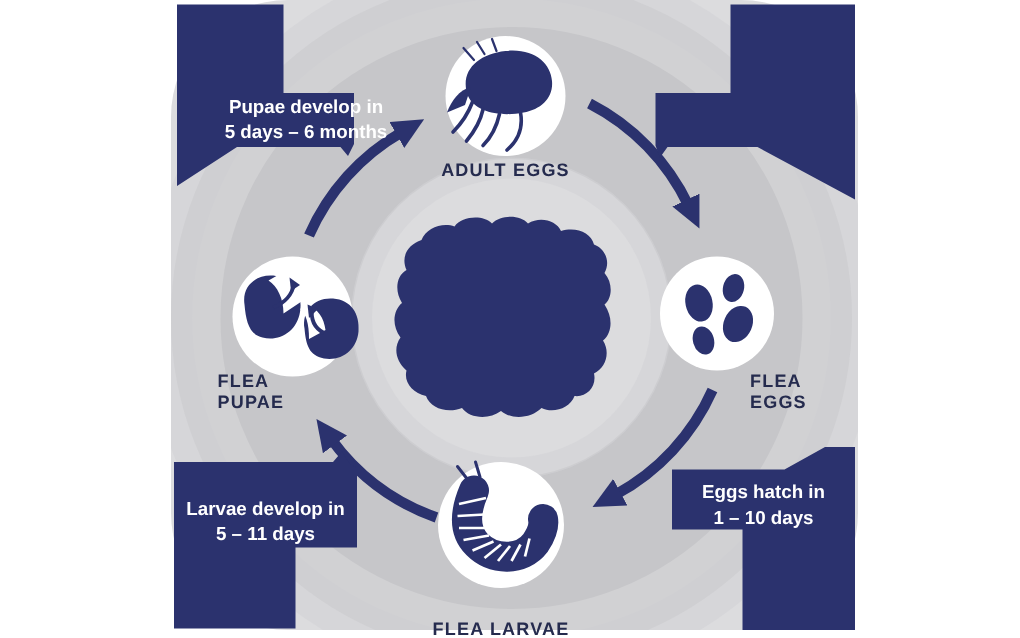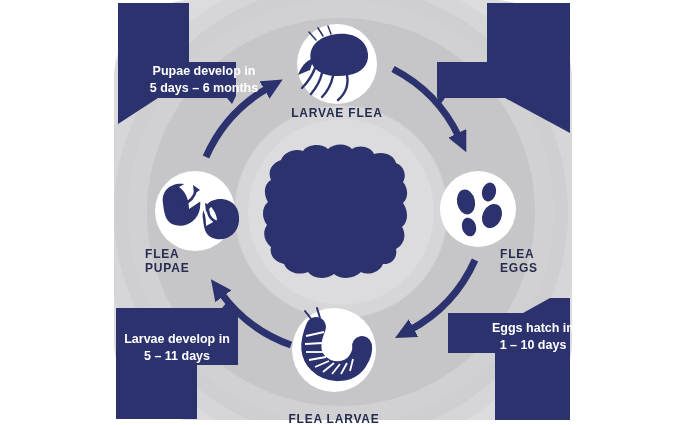--- a/index.html
+++ b/index.html
@@ -150,25 +150,25 @@
     <g fill="#2b326e">
       <path d="M 118 3 L 189 3 L 189 62 L 236 62 L 236 96 L 232 104 L 227 98 L 158 98 L 118 124 Z"></path>
       <path d="M 437 62 L 487 62 L 487 3 L 570 3 L 570 133 L 505 98 L 445 98 L 440 105 L 437 97 Z"></path>
       <path d="M 448 353 L 448 313 L 523 313 L 550 298 L 570 298 L 570 420 L 495 420 L 495 353 Z"></path>
       <path d="M 116 308 L 222 308 L 228 301 L 233 309 L 238 312 L 238 365 L 197 365 L 197 419 L 116 419 Z"></path>
     </g>
   </svg>
 
   <div class="txt corner-label" style="left:118px;top:63px;width:118px;padding-left:27px;">Pupae develop in
 5 days – 6 months</div>
-  <div class="txt corner-label" style="left:448px;top:320px;width:122px;padding-left:24px;">Eggs hatch in
+  <div class="txt corner-label" style="left:448px;top:320px;width:122px;">Eggs hatch in
 1 – 10 days</div>
   <div class="txt corner-label" style="left:116px;top:331px;width:122px;">Larvae develop in
 5 – 11 days</div>
 
-  <div class="txt node-label center" style="left:277px;top:107px;width:120px;">LARVAE FLEA</div>
+  <div class="txt node-label center" style="left:277px;top:107px;width:120px;">ADULT EGGS</div>
   <div class="txt node-label" style="left:500px;top:248px;">FLEA
 EGGS</div>
   <div class="txt node-label center" style="left:274px;top:399px;width:120px;margin-top:14px;">FLEA LARVAE</div>
   <div class="txt node-label" style="left:145px;top:248px;">FLEA
 PUPAE</div>
 
 </div>
 
 </body></html>

